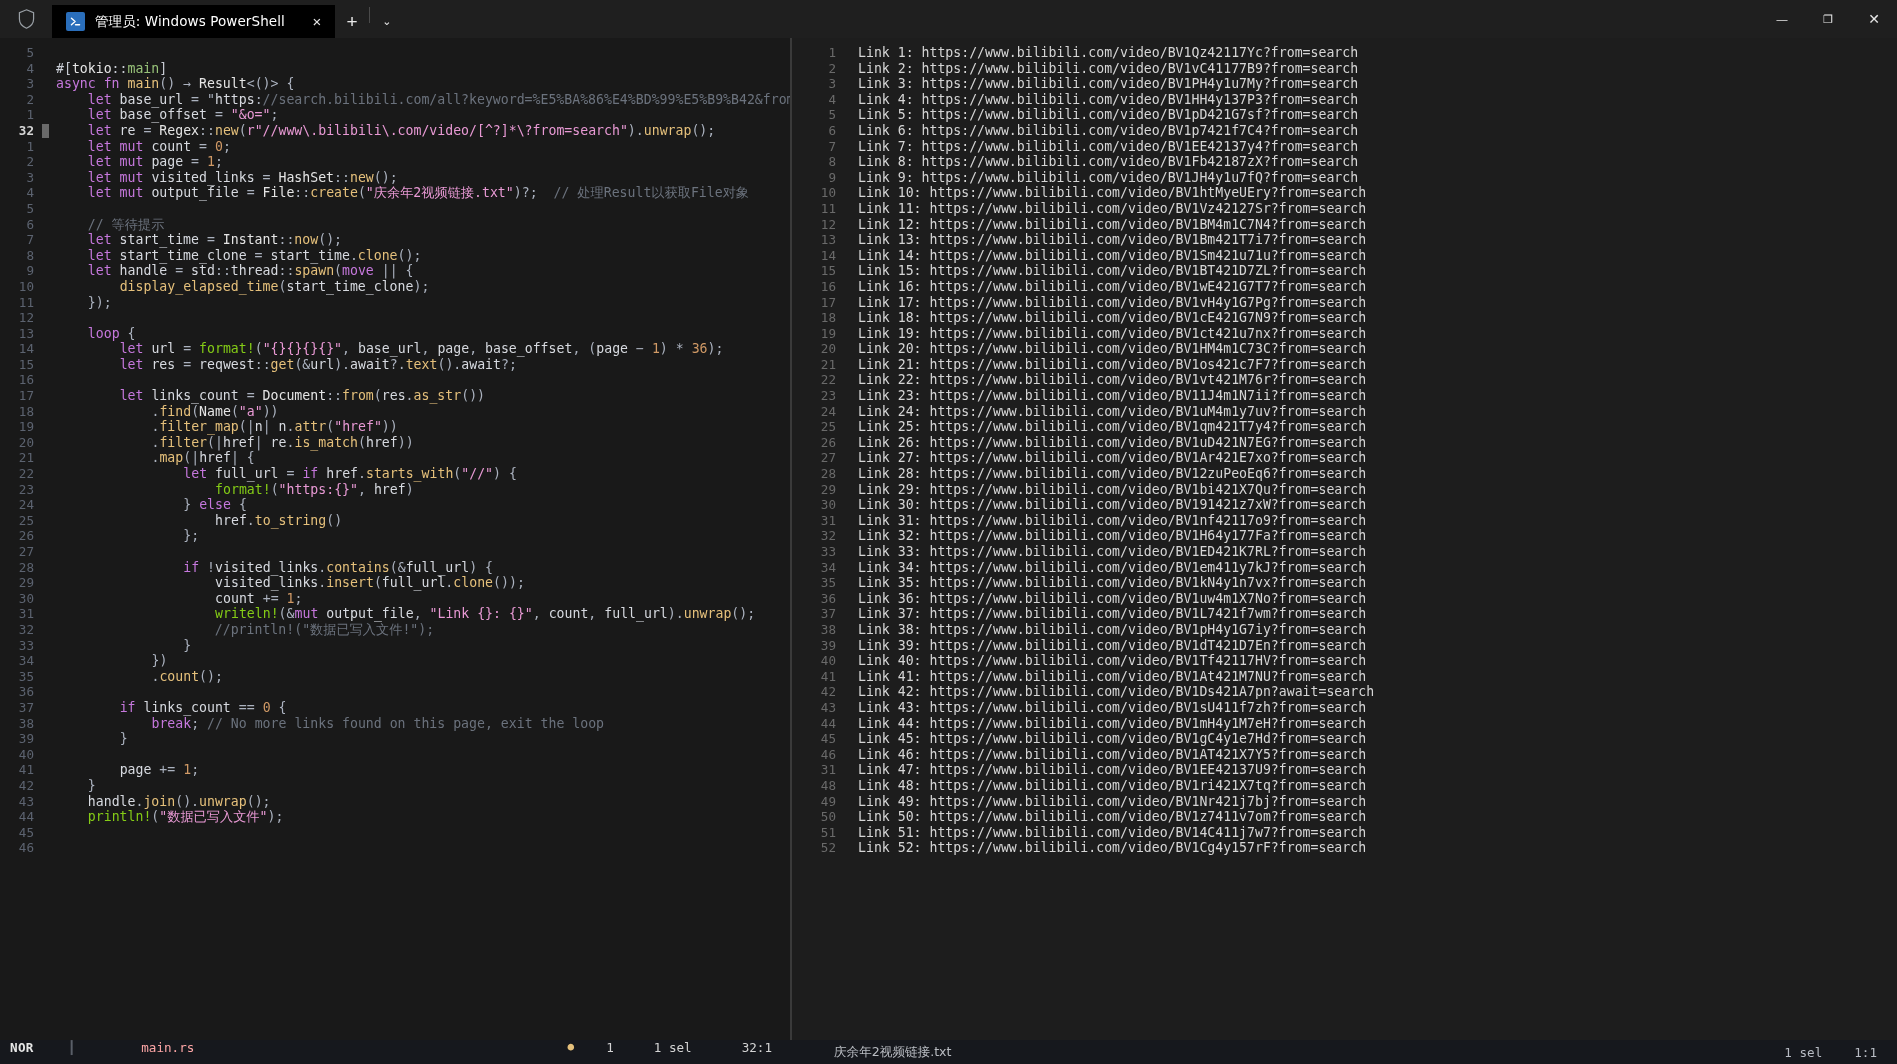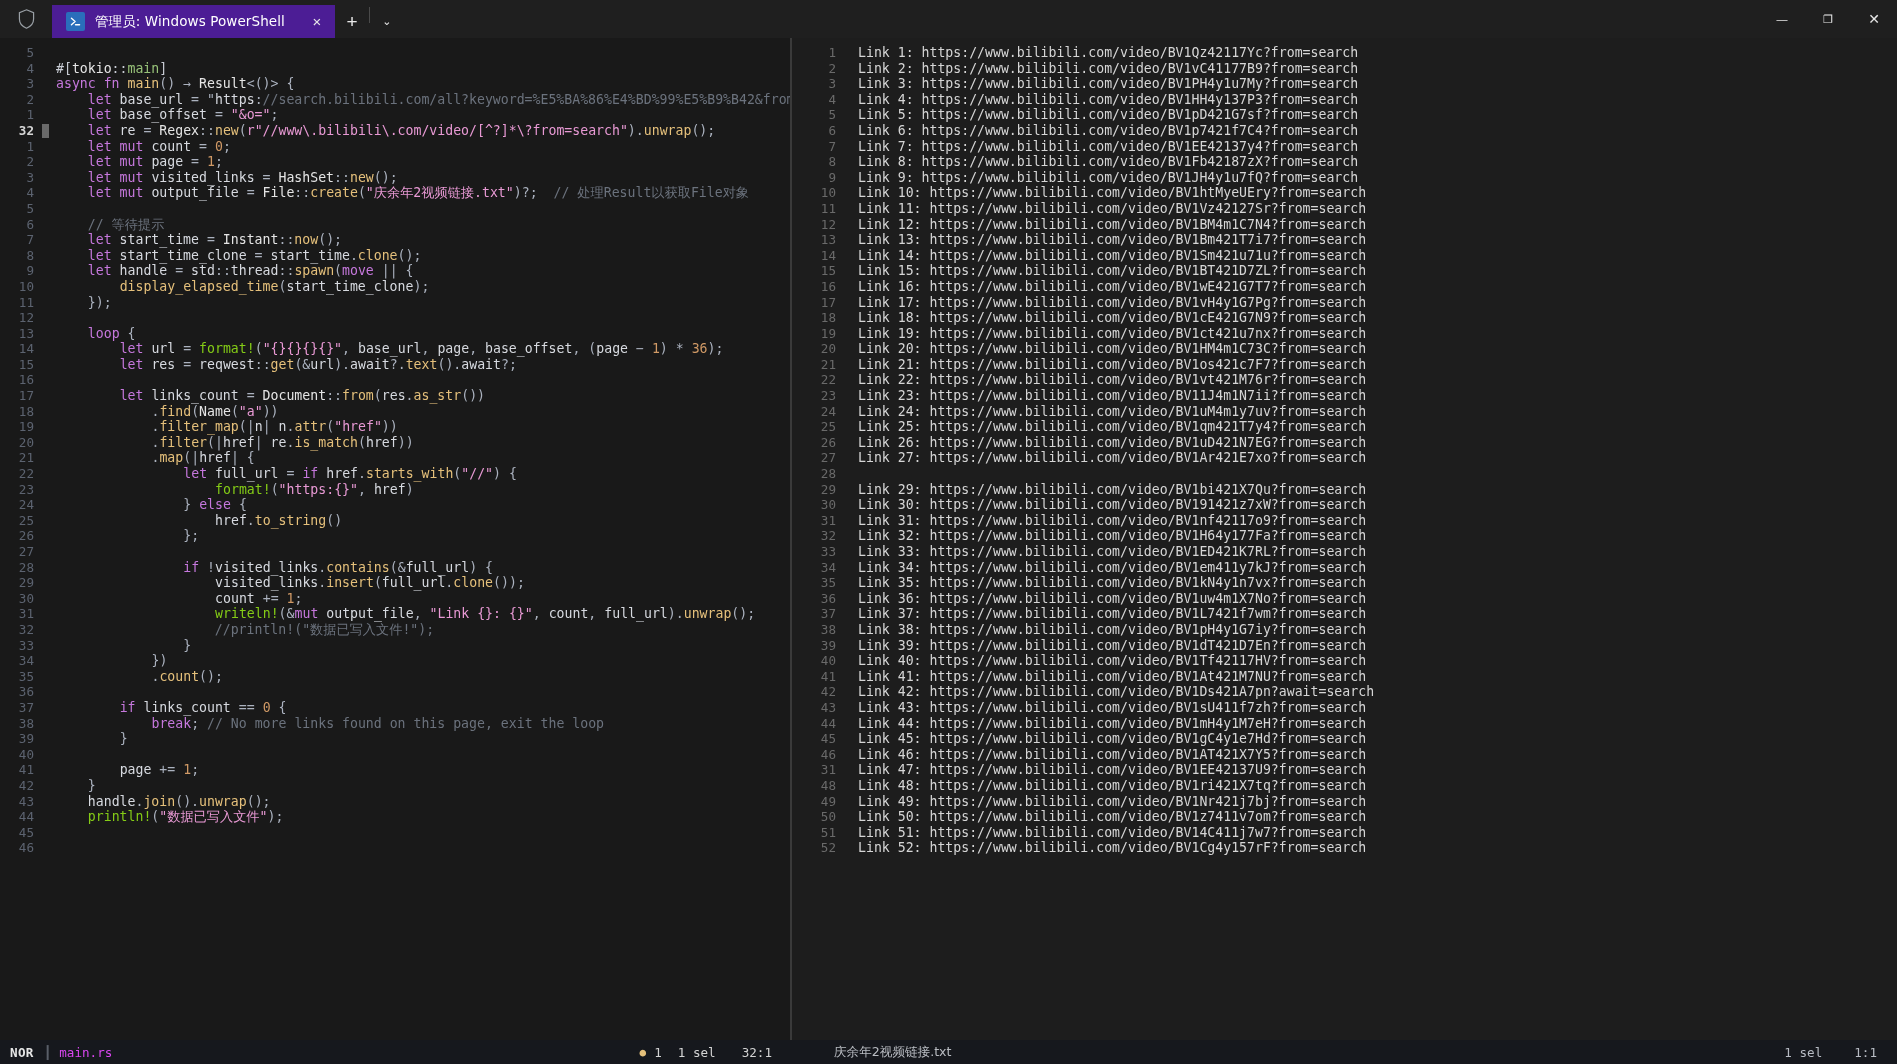--- a/index.html
+++ b/index.html
@@ -2,21 +2,21 @@
 <html><head>
 <meta charset="utf-8">
 <style>
   html,body{margin:0;padding:0;background:#0c0c0c;}
   body{width:1897px;height:1064px;overflow:hidden;font-family:"DejaVu Sans Mono","Liberation Mono",monospace;}
 
   
   .titlebar{height:38px;background:#1f1f1f;display:flex;align-items:flex-end;position:relative;}
   .shield{width:52px;height:38px;display:flex;align-items:center;justify-content:center;}
   .shield svg{width:17px;height:20px;}
-  .tab{height:33px;background:#4c1d95;display:flex;align-items:center;padding:0 4px 0 14px;
+  .tab{height:33px;background:#000000;display:flex;align-items:center;padding:0 4px 0 14px;
        min-width:216px;border-radius:0;position:relative;}
   .tab .ps-icon{width:19px;height:19px;background:#2a6ebb;border-radius:2px;display:flex;
        align-items:center;justify-content:center;margin-right:10px;flex:0 0 auto;}
   .tab .ps-icon svg{width:13px;height:13px;}
   .tab-title{color:#ffffff;font-family:"Liberation Sans",sans-serif;font-size:13.5px;
        white-space:nowrap;letter-spacing:.1px;}
   .tab-close{margin-left:18px;width:28px;height:26px;display:flex;align-items:center;
        justify-content:center;color:#e8e8e8;font-size:15px;font-family:"Liberation Sans",sans-serif;}
   .newtab{width:34px;height:33px;display:flex;align-items:center;justify-content:center;
        color:#e8e8e8;font-size:19px;font-family:"Liberation Sans",sans-serif;font-weight:300;}
@@ -57,24 +57,24 @@
   .num{color:#d19a66;}       
   .com{color:#6b727d;}       
   .op{color:#abb2bf;}
   .mac{color:#84cc16;}       
   .attr{color:#98c379;}
   .ident{color:#d7dae0;}
 
   
   .statusbar{height:24px;background:#16181d;display:flex;align-items:center;
        font-size:12.6px;color:#b8bcc4;}
-  .sb-left{width:790px;display:flex;align-items:center;height:24px;}
+  .sb-left{width:790px;display:flex;align-items:flex-start;height:24px;gap:24px;}
   .sb-mode{padding:0 10px;color:#e6e6e6;font-weight:bold;letter-spacing:.3px;}
   .sb-sep{color:#5a5f68;padding-right:8px;}
-  .sb-file{color:#d946ef;}
+  .sb-file{color:#fca5a5;margin-left:34px;}
   .sb-spacer{flex:1;}
   .sb-dot{color:#e5c07b;font-size:11px;padding-right:8px;}
   .sb-num{padding-right:16px;color:#d4d4d4;}
   .sb-sel{padding-right:26px;color:#d4d4d4;}
   .sb-pos{padding-right:18px;color:#d4d4d4;}
   .sb-right{flex:1;display:flex;align-items:center;height:24px;padding-left:44px;}
   .sb-rfile{color:#b9bcc2;}
   .sb-rspacer{flex:1;}
   .sb-rsel{padding-right:32px;}
   .sb-rpos{padding-right:20px;}
@@ -196,21 +196,21 @@
           <div class="row"><div class="rgut">18</div><div class="rcell">Link 18: https://www.bilibili.com/video/BV1cE421G7N9?from=search</div></div>
           <div class="row"><div class="rgut">19</div><div class="rcell">Link 19: https://www.bilibili.com/video/BV1ct421u7nx?from=search</div></div>
           <div class="row"><div class="rgut">20</div><div class="rcell">Link 20: https://www.bilibili.com/video/BV1HM4m1C73C?from=search</div></div>
           <div class="row"><div class="rgut">21</div><div class="rcell">Link 21: https://www.bilibili.com/video/BV1os421c7F7?from=search</div></div>
           <div class="row"><div class="rgut">22</div><div class="rcell">Link 22: https://www.bilibili.com/video/BV1vt421M76r?from=search</div></div>
           <div class="row"><div class="rgut">23</div><div class="rcell">Link 23: https://www.bilibili.com/video/BV11J4m1N7ii?from=search</div></div>
           <div class="row"><div class="rgut">24</div><div class="rcell">Link 24: https://www.bilibili.com/video/BV1uM4m1y7uv?from=search</div></div>
           <div class="row"><div class="rgut">25</div><div class="rcell">Link 25: https://www.bilibili.com/video/BV1qm421T7y4?from=search</div></div>
           <div class="row"><div class="rgut">26</div><div class="rcell">Link 26: https://www.bilibili.com/video/BV1uD421N7EG?from=search</div></div>
           <div class="row"><div class="rgut">27</div><div class="rcell">Link 27: https://www.bilibili.com/video/BV1Ar421E7xo?from=search</div></div>
-          <div class="row"><div class="rgut">28</div></div>
+          <div class="row"><div class="rgut">28</div><div class="rcell">Link 28: https://www.bilibili.com/video/BV12zuPeoEq6?from=search</div></div>
           <div class="row"><div class="rgut">29</div><div class="rcell">Link 29: https://www.bilibili.com/video/BV1bi421X7Qu?from=search</div></div>
           <div class="row"><div class="rgut">30</div><div class="rcell">Link 30: https://www.bilibili.com/video/BV191421z7xW?from=search</div></div>
           <div class="row"><div class="rgut">31</div><div class="rcell">Link 31: https://www.bilibili.com/video/BV1nf42117o9?from=search</div></div>
           <div class="row"><div class="rgut">32</div><div class="rcell">Link 32: https://www.bilibili.com/video/BV1H64y177Fa?from=search</div></div>
           <div class="row"><div class="rgut">33</div><div class="rcell">Link 33: https://www.bilibili.com/video/BV1ED421K7RL?from=search</div></div>
           <div class="row"><div class="rgut">34</div><div class="rcell">Link 34: https://www.bilibili.com/video/BV1em411y7kJ?from=search</div></div>
           <div class="row"><div class="rgut">35</div><div class="rcell">Link 35: https://www.bilibili.com/video/BV1kN4y1n7vx?from=search</div></div>
           <div class="row"><div class="rgut">36</div><div class="rcell">Link 36: https://www.bilibili.com/video/BV1uw4m1X7No?from=search</div></div>
           <div class="row"><div class="rgut">37</div><div class="rcell">Link 37: https://www.bilibili.com/video/BV1L7421f7wm?from=search</div></div>
           <div class="row"><div class="rgut">38</div><div class="rcell">Link 38: https://www.bilibili.com/video/BV1pH4y1G7iy?from=search</div></div>

